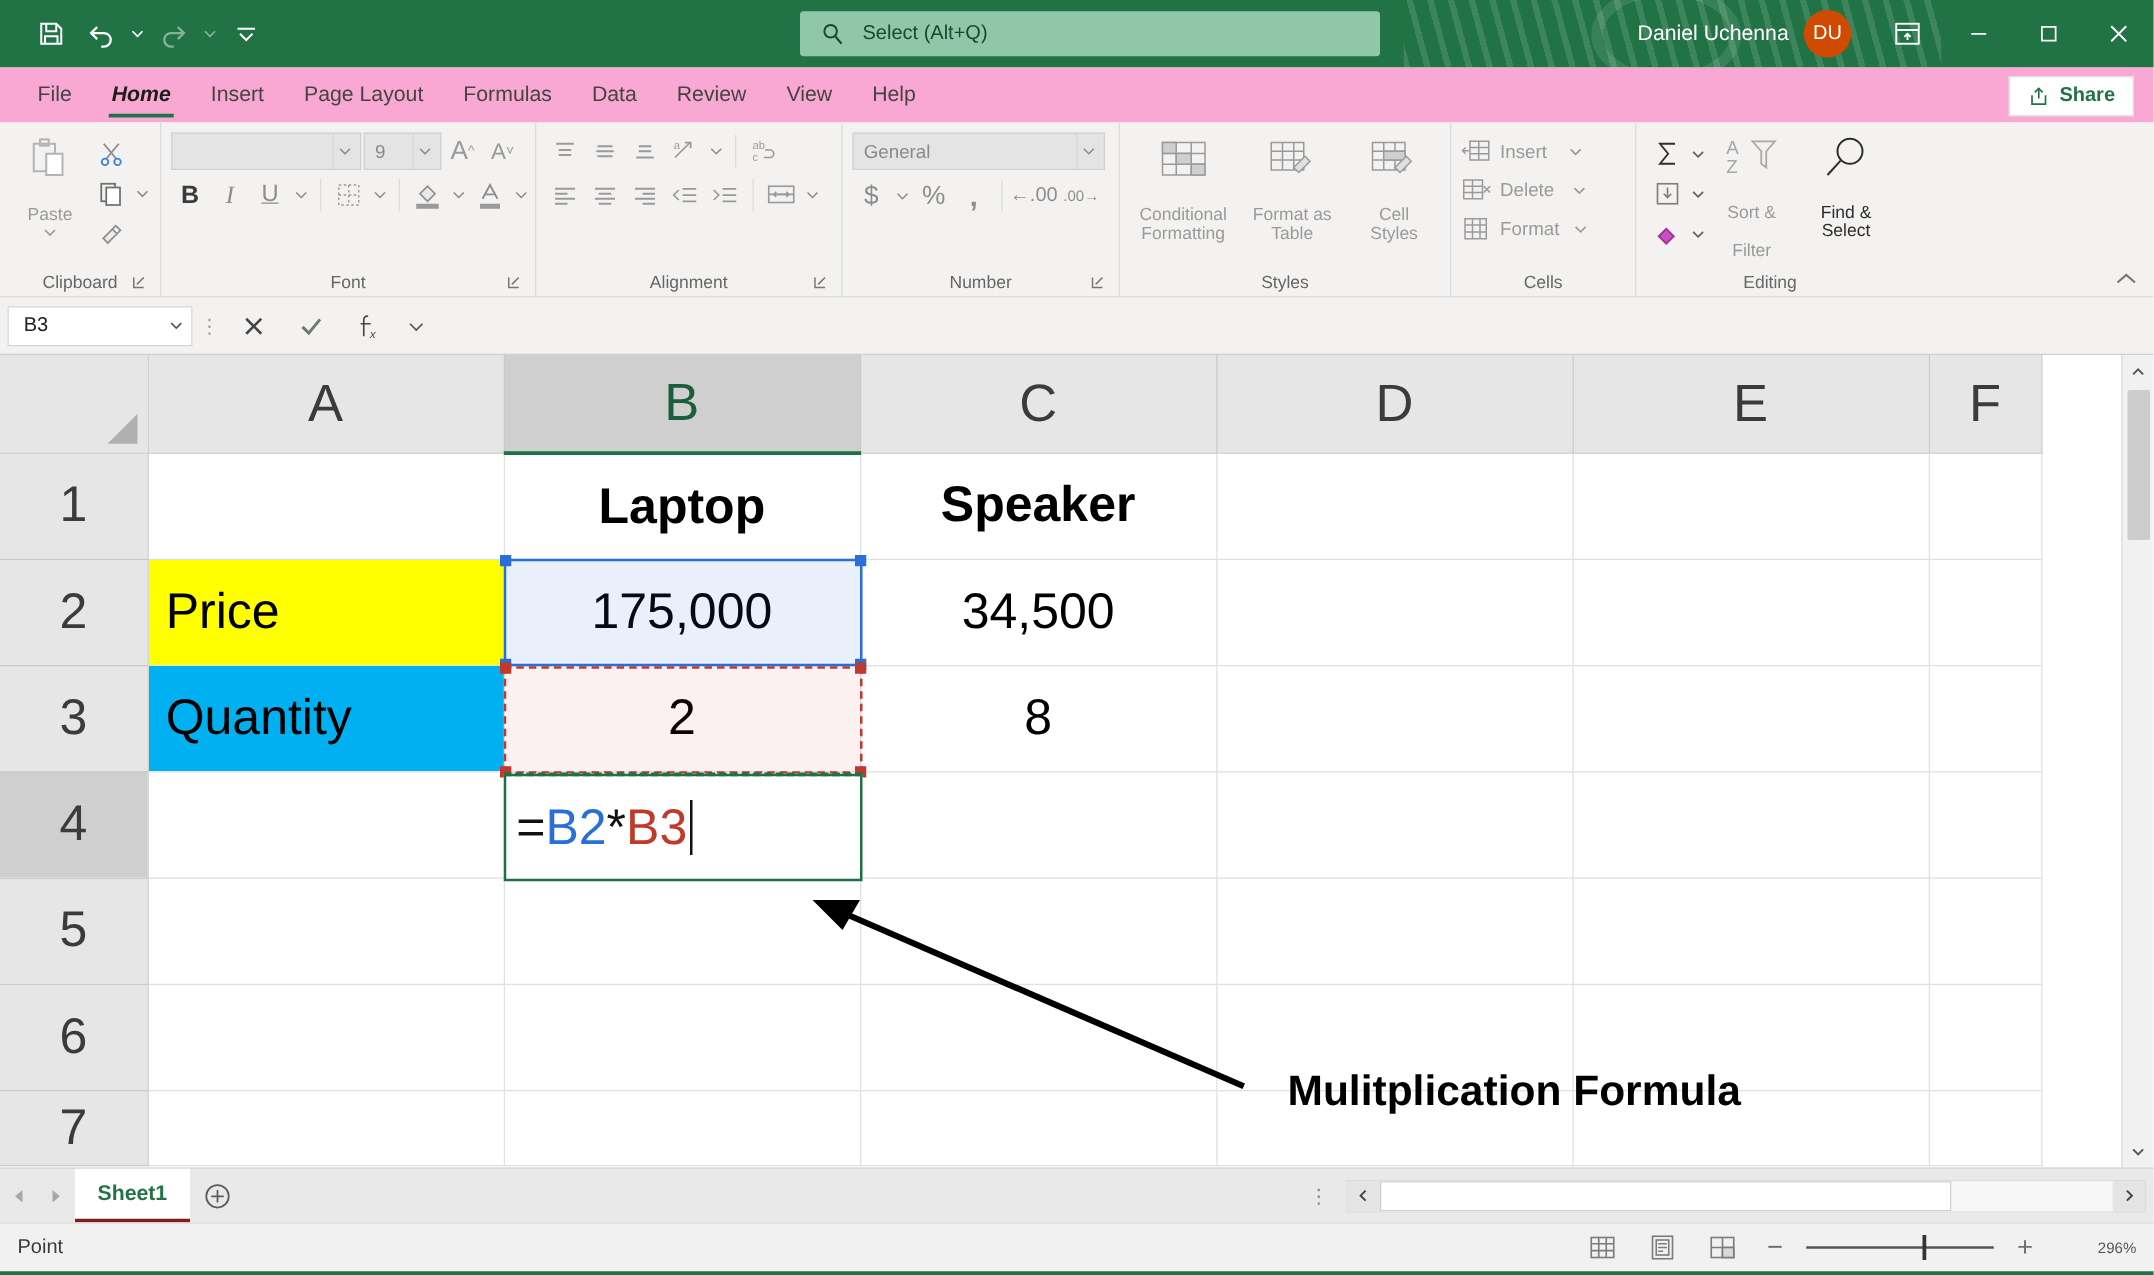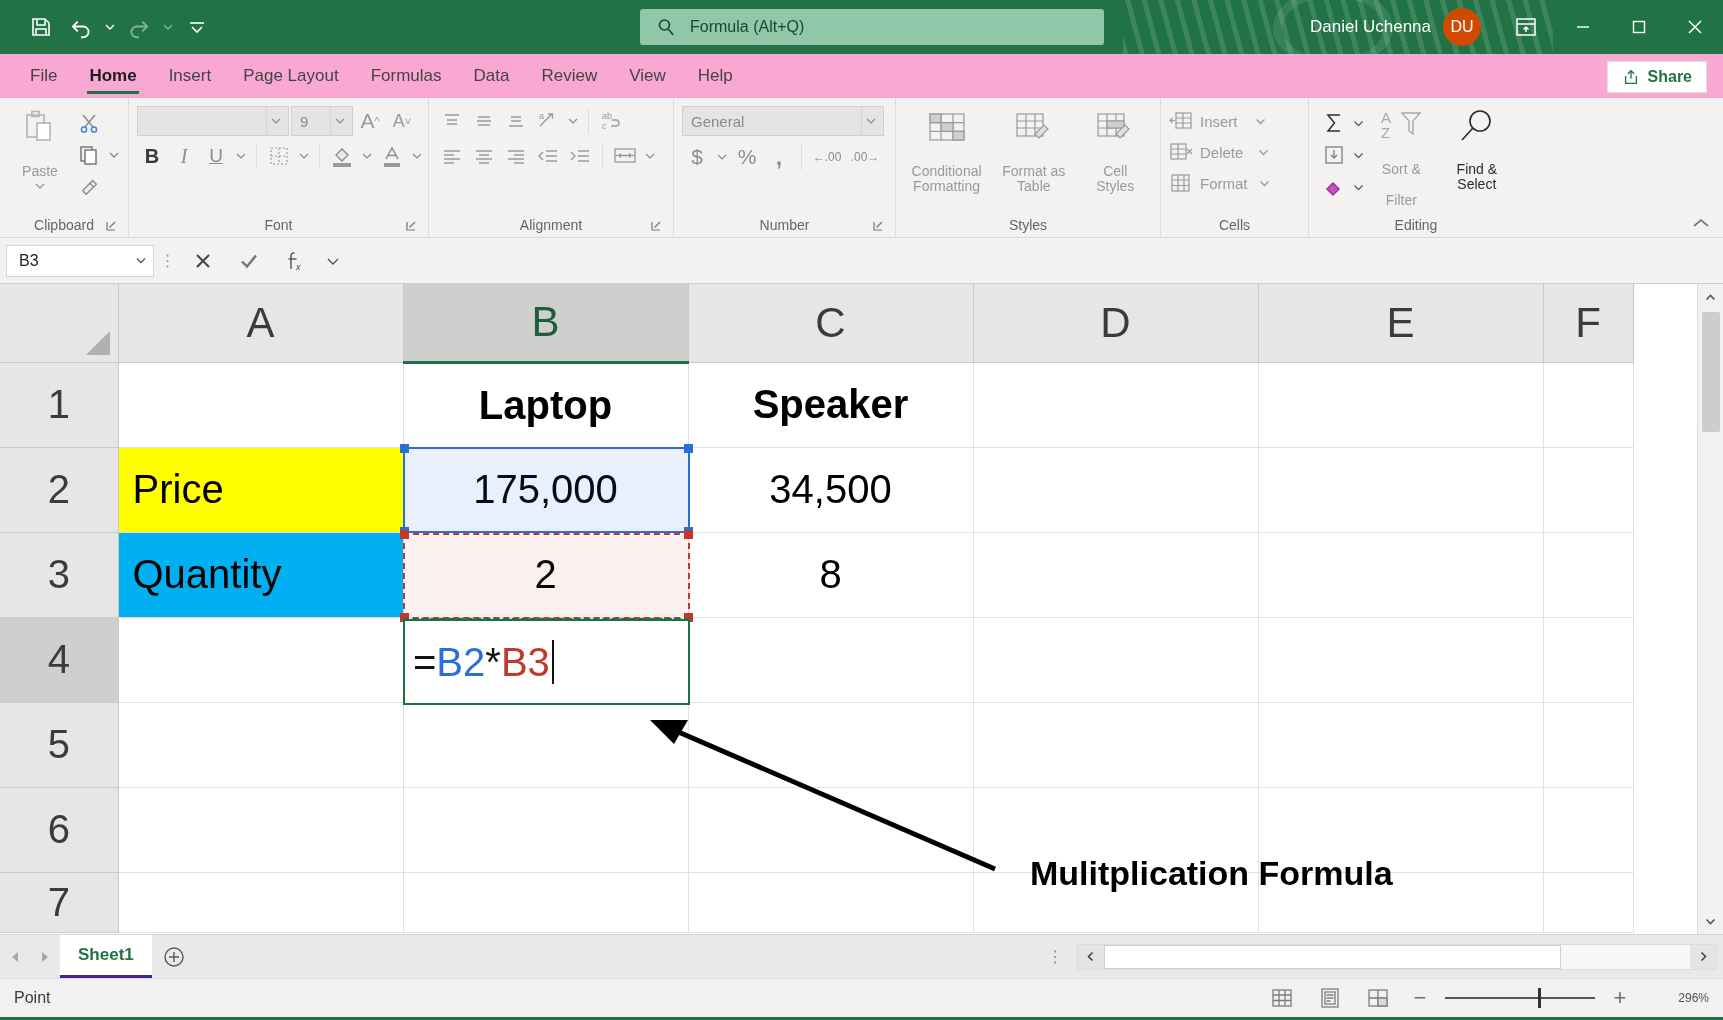--- a/index.html
+++ b/index.html
@@ -62,21 +62,21 @@
   
   .tabrow {
     height: 44px; background: #f9a8d4; display: flex; align-items: center; flex: 0 0 44px;
     position: relative;
   }
   .tab {
     padding: 0 16px; height: 40px; display: flex; align-items: center;
     font-size: 17px; color: #444; cursor: pointer; position: relative;
   }
   .tab:first-child { margin-left: 14px; }
-  .tab.active { color: #1c1c1c; font-weight: bold; }
+  .tab.active { color: #1c1c1c; font-weight: bold; font-style: italic; }
   .tab.active::after {
     content: ""; position: absolute; left: 14px; right: 14px; bottom: 2px; height: 3px; background: #217346;
   }
   .share-btn {
     position: absolute; right: 16px; bottom: 5px; height: 32px;
     background: #fff; border: 1px solid #e0e0e0; display: flex; align-items: center; gap: 8px;
     padding: 0 14px; color: #217346; font-size: 16px; font-weight: bold; cursor: pointer;
   }
 
   
@@ -206,21 +206,21 @@
 
   
   .tabbar {
     height: 44px; background: #e9e9e9; display: flex; align-items: stretch; flex: 0 0 44px;
     border-top: 1px solid #d3d3d3; position: relative;
   }
   .nav-arrows { display: flex; align-items: center; padding: 0 8px; gap: 16px; }
   .nav-arrow { color: #a8a8a8; font-size: 14px; cursor: pointer; }
   .sheet-tab {
     background: #fff; padding: 0 18px; display: flex; align-items: center;
-    font-size: 17px; font-weight: bold; color: #217346; border-bottom: 3px solid #4c1d95; cursor: pointer;
+    font-size: 17px; font-weight: bold; color: #217346; border-bottom: 3px solid #7f1d1d; cursor: pointer;
   }
   .addsheet { width: 44px; display: flex; align-items: center; justify-content: center; color: #5a5a5a; cursor: pointer; }
   .tabbar-right { margin-left: auto; display: flex; align-items: center; }
   .hdots { color: #888; padding: 0 12px; cursor: col-resize; letter-spacing: 2px; }
   .hscroll { display: flex; align-items: center; width: 640px; height: 26px; background: #f1f1f1; border: 1px solid #dcdcdc; margin-right: 6px; }
   .hs-arrow { width: 26px; height: 24px; display: flex; align-items: center; justify-content: center; color: #555; cursor: pointer; font-size: 12px; background: #e4e4e4; }
   .hs-track { flex: 1; height: 24px; background: #f7f7f7; position: relative; cursor: pointer; }
   .hs-thumb { position: absolute; left: 0; top: 0; height: 24px; width: 78%; background: #fff; border: 1px solid #d0d0d0; cursor: grab; }
 
   
@@ -291,21 +291,21 @@
       <span>Excel</span>
     </div>
 
     <div class="searchbox">
       <span>
         <svg width="20" height="20" viewBox="0 0 20 20" fill="none" stroke="#16492f" stroke-width="1.6">
           <circle cx="8.5" cy="8" r="5"></circle>
             <path d="M12.2 12l5 6"></path>
         </svg>
       </span>
-      <span class="ph">Formula (Alt+Q)</span>
+      <span class="ph">Select (Alt+Q)</span>
     </div>
 
     <div class="tb-right">
       <span class="user-name">Daniel Uchenna</span>
       <div class="avatar">DU</div>
       <div class="winbtn ribbondisp">
         <svg width="24" height="24" viewBox="0 0 24 24" fill="none" stroke="#fff" stroke-width="1.5">
           <rect x="3" y="4" width="18" height="16"></rect>
             <path d="M3 9h18"></path>
             <path d="M12 17v-5"></path>
@@ -623,21 +623,21 @@
         <div class="row">
           <div class="ico" style="font-size:21px">$</div>
           <div class="ico" style="width:16px">
             <svg width="10" height="8" viewBox="0 0 10 8" fill="none" stroke="#8a8a8a" stroke-width="1.2">
                 <path d="M1 2l4 4 4-4"></path>
               </svg>
           </div>
           <div class="ico" style="font-size:21px">%</div>
           <div class="ico" style="font-size:23px;font-weight:bold">,</div>
           <div class="vsep"></div>
-          <div class="ico" style="font-size:12px;width:36px">
+          <div class="ico" style="font-size:16px;width:36px">
             <span>←.00</span>
           </div>
           <div class="ico" style="font-size:12px;width:36px">
             <span>.00→</span>
           </div>
         </div>
       </div>
       <div class="rgroup-label">
         <span>Number</span>
         <span class="dlg">

